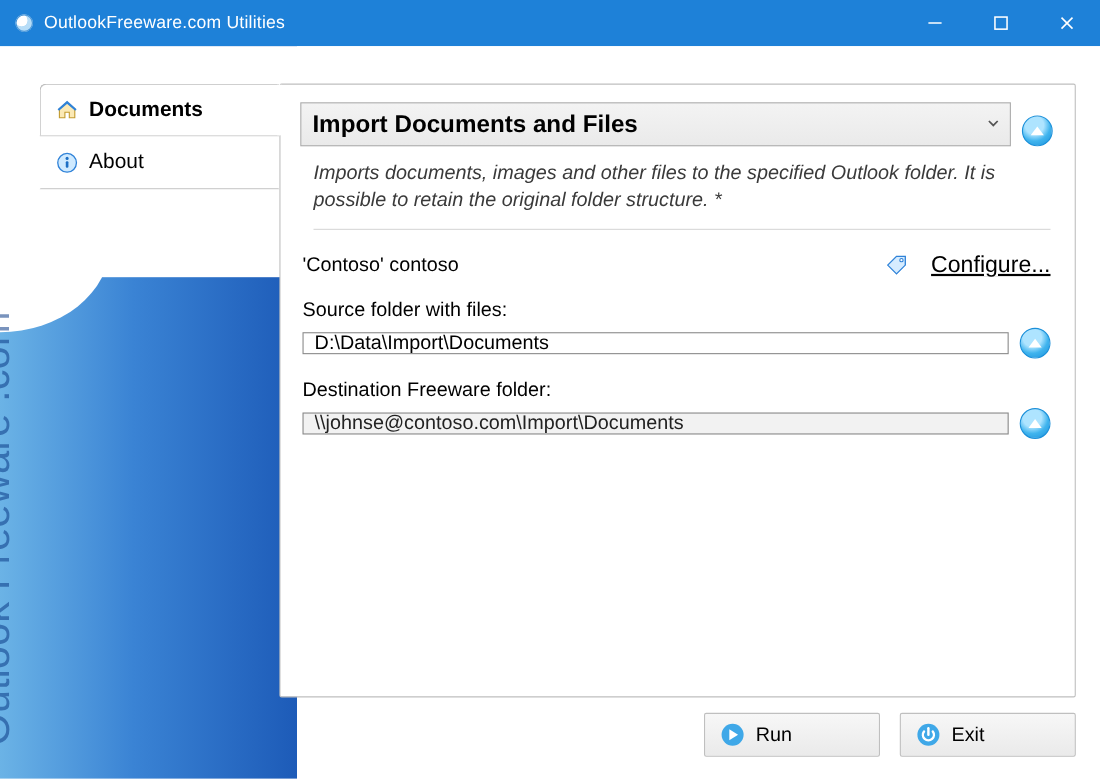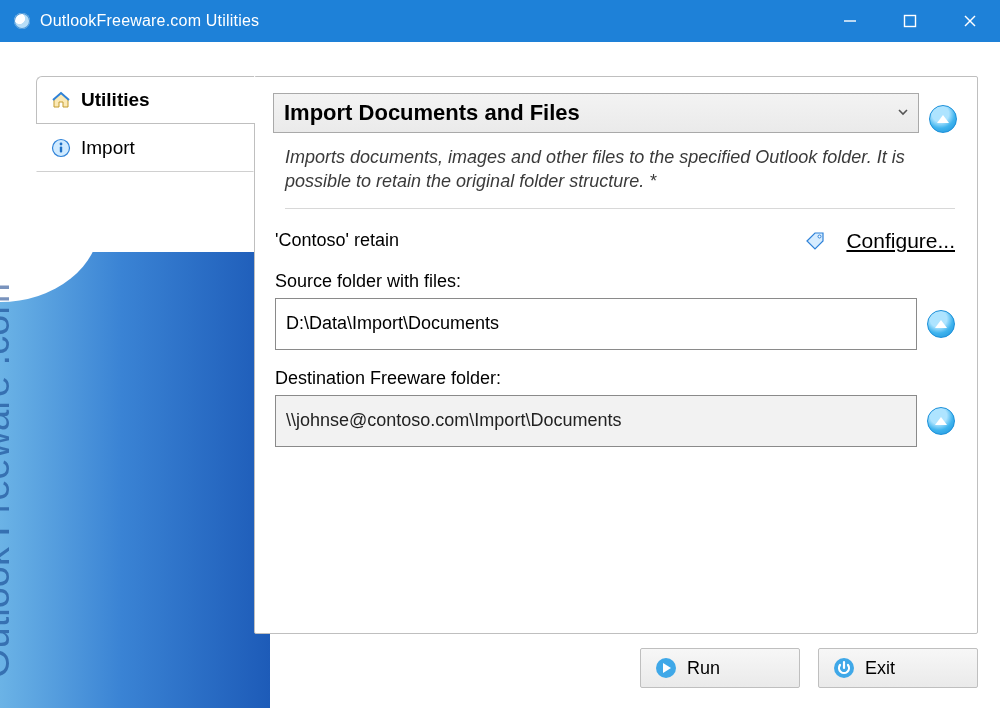--- a/index.html
+++ b/index.html
@@ -207,21 +207,21 @@
     font-size:21px;
     text-decoration:underline;
   }
   .tag-icon svg{display:block}
 
   .field-block{ margin: 18px 2px 0 2px; }
   .field-label{ font-size:18px; margin-bottom:6px; }
   .field-row{ display:flex; align-items:center; gap:10px; }
   .text-input{
     flex:1;
-    height:52px;
+    height:20px;
     border:1px solid #8a8a8a;
     padding: 0 10px;
     font-size:18px;
     font-family: inherit;
     background:#fff;
   }
   .text-input.readonly{ background:#f2f2f2; color:#222; }
 
   
   .footer {
@@ -280,52 +280,52 @@
   </div>
 
   <div class="tabs">
     <div class="tab active">
       <span class="ticon">
         <svg width="20" height="20" viewBox="0 0 20 20">
           <path d="M3 9 L10 3 L17 9 L17 17 L12 17 L12 12 L8 12 L8 17 L3 17 Z" fill="#fbe9b5" stroke="#c39b2e" stroke-width="1"></path>
           <path d="M2 10 L10 3 L18 10" fill="none" stroke="#2f82d8" stroke-width="2"></path>
         </svg>
       </span>
-      <span>Utilities</span>
+      <span>Documents</span>
     </div>
     <div class="tab">
       <span class="ticon">
         <svg width="20" height="20" viewBox="0 0 20 20">
           <circle cx="10" cy="10" r="8.5" fill="#cfeaff" stroke="#2f82d8" stroke-width="1.2"></circle>
           <circle cx="10" cy="6" r="1.4" fill="#1e6fc4"></circle>
           <rect x="8.8" y="8.5" width="2.4" height="6" rx="1" fill="#1e6fc4"></rect>
         </svg>
       </span>
-      <span>Import</span>
+      <span>About</span>
     </div>
   </div>
 
   <div class="panel">
 
     <div class="combo-row">
       <div class="combo">
         <span>Import Documents and Files</span>
         <span class="chev">
           <svg width="14" height="14" viewBox="0 0 14 14">
               <path d="M3 5 L7 9 L11 5" fill="none" stroke="#555" stroke-width="1.6"></path>
             </svg>
         </span>
       </div>
       <div class="round-btn"></div>
     </div>
 
     <div class="desc">Imports documents, images and other files to the specified Outlook folder. It is possible to retain the original folder structure. *</div>
 
     <div class="profile-row">
-      <span>'Contoso' retain</span>
+      <span>'Contoso' contoso</span>
       <span class="configure">
         <span class="tag-icon">
           <svg width="22" height="22" viewBox="0 0 22 22">
             <path d="M3 11 L11 3 L19 3 L19 11 L11 19 Z" fill="#d6ecff" stroke="#2f82d8" stroke-width="1.2"></path>
             <circle cx="15.5" cy="6.5" r="1.5" fill="#fff" stroke="#2f82d8"></circle>
           </svg>
         </span>
         <span>Configure...</span>
       </span>
     </div>

